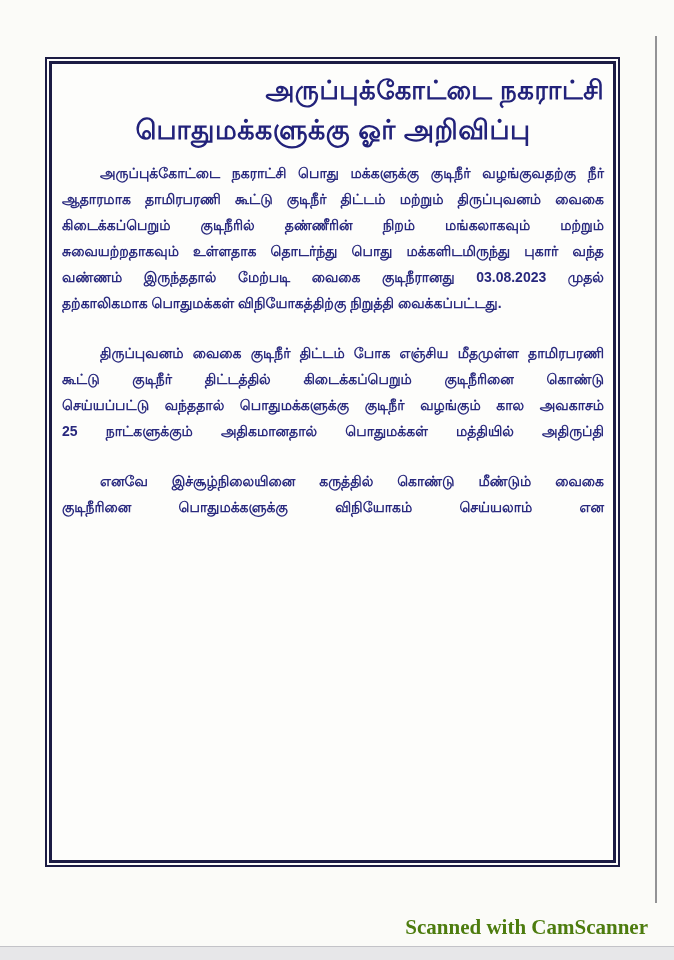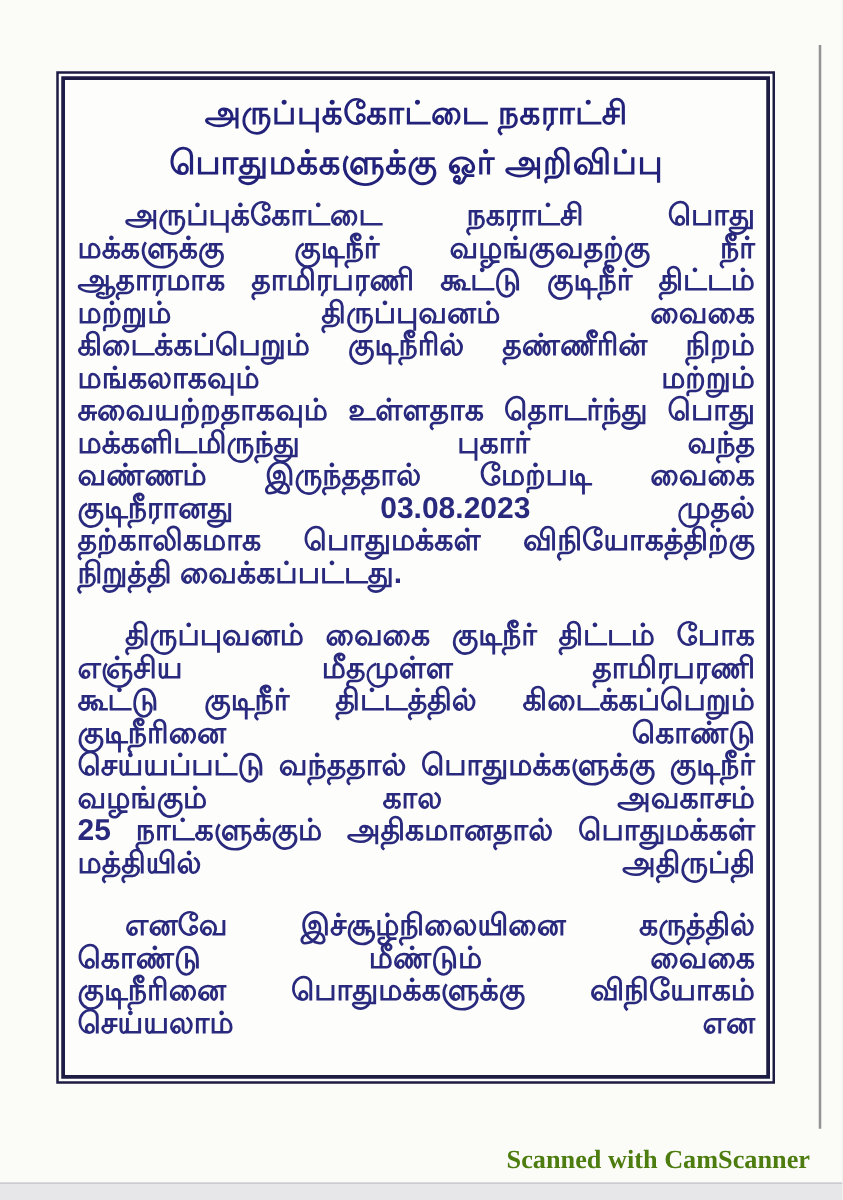--- a/index.html
+++ b/index.html
@@ -25,41 +25,41 @@
   .notice-box-inner {
     position: absolute;
     inset: 0;
     margin: 2px;
     border: 3px solid #1c1c44;
     padding: 6px 9px 0 10px;
     box-sizing: border-box;
     overflow: hidden;
   }
   .title1 {
-    text-align: center;
+    text-align: right;
     font-size: 26px;
     font-weight: 700;
     color: #22227a;
     line-height: 36px;
     margin-top: 2px;
     letter-spacing: 0.5px;
   }
   .title2 {
     text-align: center;
     font-size: 27px;
     font-weight: 700;
     color: #22227a;
     line-height: 44px;
     margin-bottom: 8px;
     letter-spacing: 0.5px;
   }
   .para { margin-top: 24px; }
   .para:first-child { margin-top: 0; }
   .line {
-    font-size: 24px;
+    font-size: 14px;
     line-height: 26px;
     font-weight: 600;
     color: #29297e;
     text-align: justify;
     text-align-last: justify;
     white-space: normal;
   }
   .line.first { text-indent: 38px; }
   .line.last { text-align-last: left; }
   .artifact-line {

